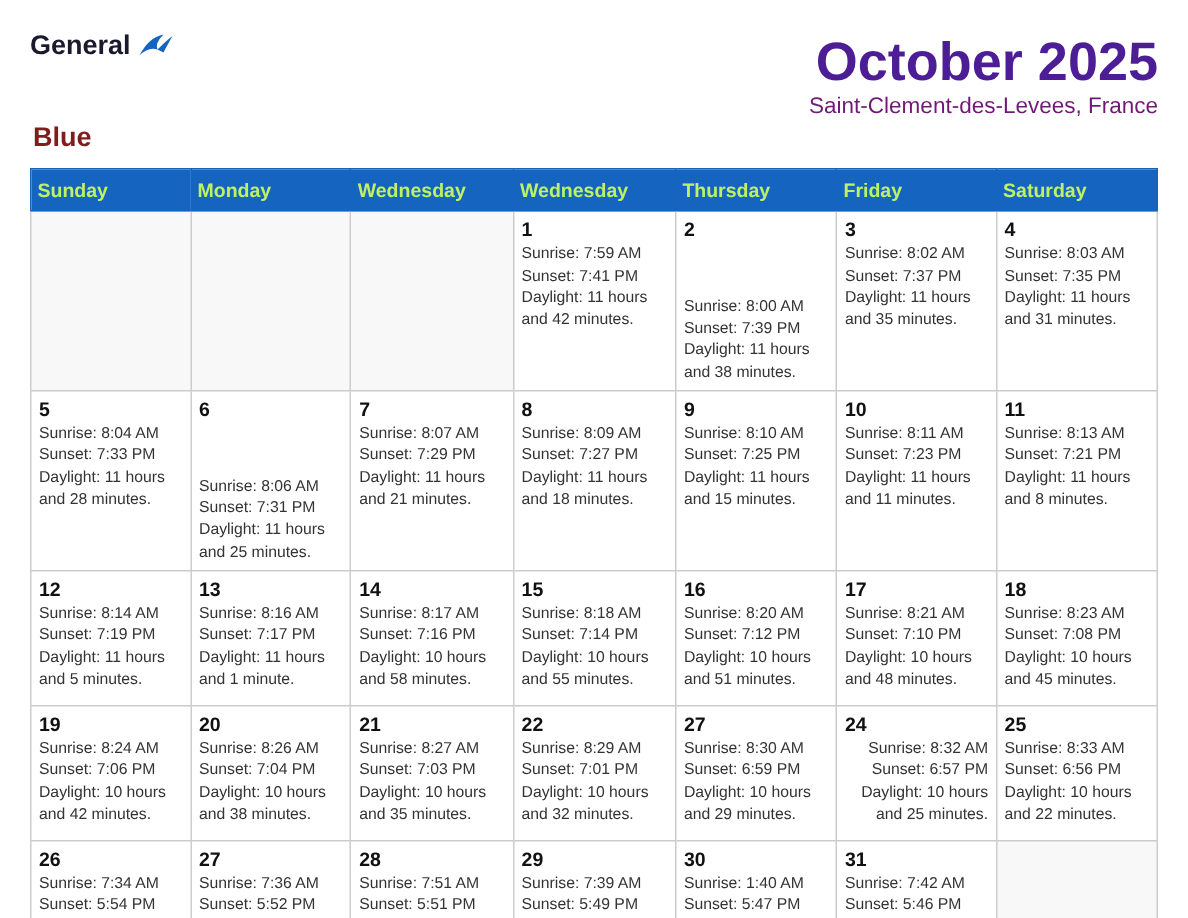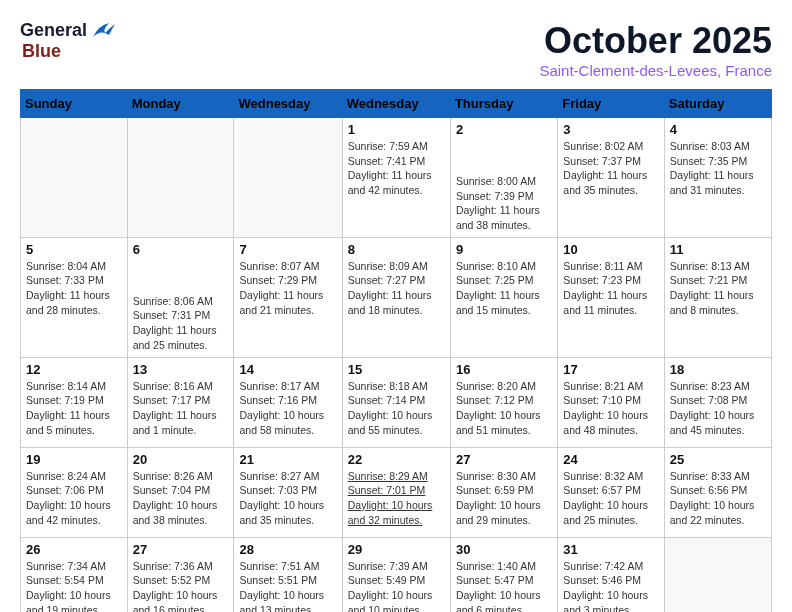--- a/index.html
+++ b/index.html
@@ -13,45 +13,46 @@
     .header {
       display: flex;
       justify-content: space-between;
       align-items: flex-start;
       margin-bottom: 10px;
     }
     .logo {
       display: flex;
       flex-direction: column;
       align-items: flex-start;
+      gap: 40px;
     }
     .logo-row {
       display: flex;
       align-items: center;
     }
     .title-block {
       text-align: right;
     }
     .month-title {
       font-size: 36px;
       font-weight: bold;
-      color: #0f172a;
+      color: #4c1d95;
     }
     .location-title {
       font-size: 15px;
-      color: #8b5cf6;
+      color: #701a75;
     }
     .calendar {
       width: 100%;
       border-collapse: collapse;
       border: 1px solid #bbb;
     }
     .calendar th {
       background: #1565c0;
-      color: #000000;
+      color: #bef264;
       font-size: 13px;
       font-weight: bold;
       padding: 6px 4px;
       text-align: left;
       border: 1px solid #1565c0;
     }
     .calendar td {
       vertical-align: top;
       border: 1px solid #ccc;
       padding: 4px 5px;
@@ -267,35 +268,35 @@
         </td>
         <td>
           <div class="day-number">21</div>
           <div class="day-info" style="white-space: pre-line;">Sunrise: 8:27 AM
 Sunset: 7:03 PM
 Daylight: 10 hours
 and 35 minutes.</div>
         </td>
         <td>
           <div class="day-number">22</div>
-          <div class="day-info" style="white-space: pre-line; text-decoration: underline;">Sunrise: 8:29 AM
+          <div class="day-info" style="white-space: pre-line;">Sunrise: 8:29 AM
 Sunset: 7:01 PM
 Daylight: 10 hours
 and 32 minutes.</div>
         </td>
         <td>
           <div class="day-number">27</div>
           <div class="day-info" style="white-space: pre-line;">Sunrise: 8:30 AM
 Sunset: 6:59 PM
 Daylight: 10 hours
 and 29 minutes.</div>
         </td>
         <td>
           <div class="day-number">24</div>
-          <div class="day-info" style="white-space: pre-line;">Sunrise: 8:32 AM
+          <div class="day-info" style="white-space: pre-line; text-align: right;">Sunrise: 8:32 AM
 Sunset: 6:57 PM
 Daylight: 10 hours
 and 25 minutes.</div>
         </td>
         <td>
           <div class="day-number">25</div>
           <div class="day-info" style="white-space: pre-line;">Sunrise: 8:33 AM
 Sunset: 6:56 PM
 Daylight: 10 hours
 and 22 minutes.</div>

